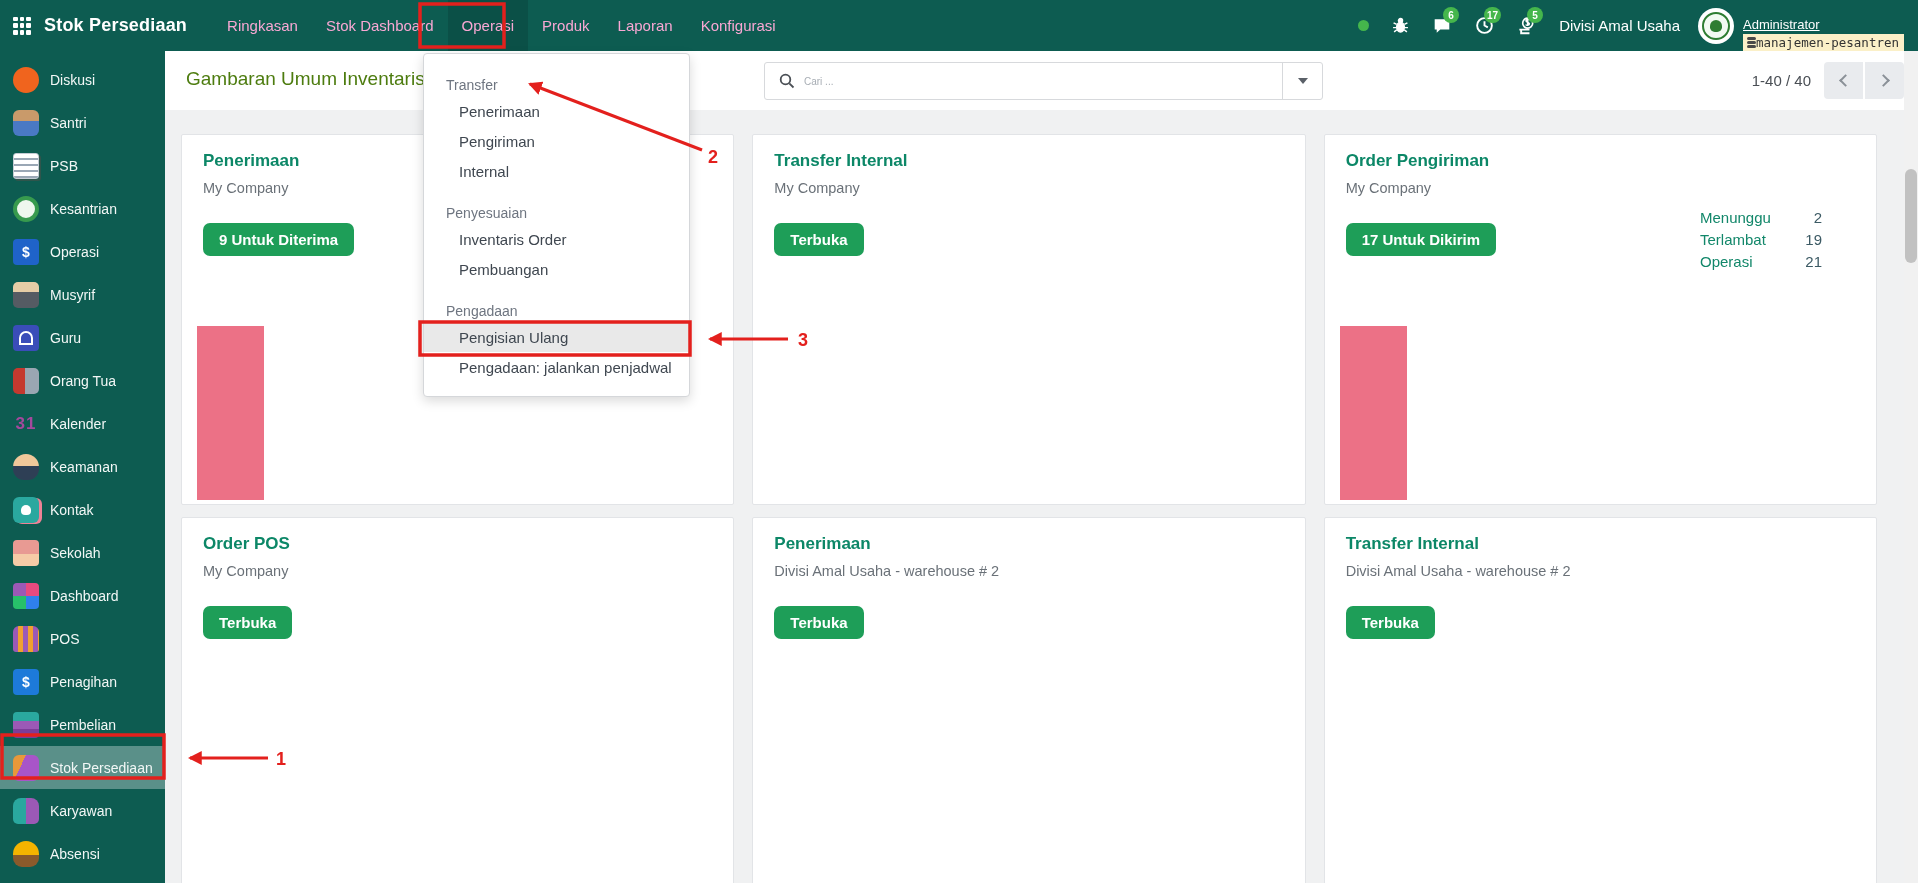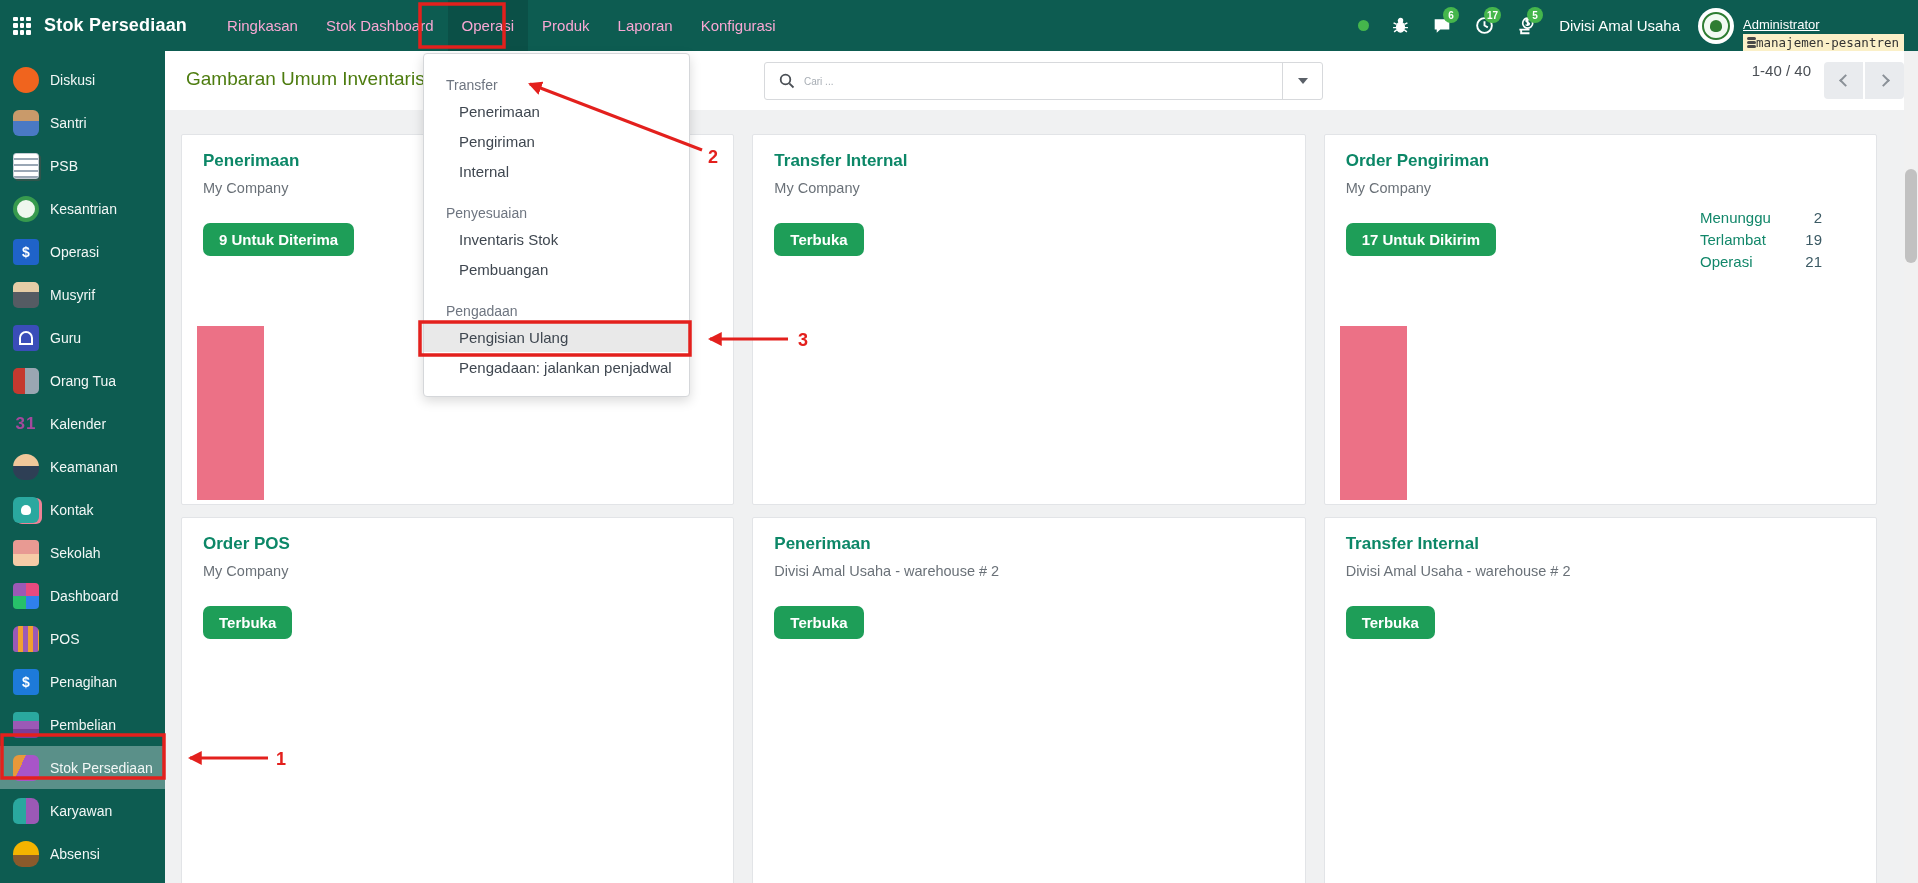--- a/index.html
+++ b/index.html
@@ -59,21 +59,21 @@
   
   .main { position:absolute; top:51px; left:165px; right:0; bottom:0; }
   .control-panel { position:absolute; top:0; left:0; right:0; height:59px; background:#fff; }
   .page-title { position:absolute; left:21px; top:17px; font-size:19px; color:#4d7c0f; }
   .search-wrap { position:absolute; left:599px; top:11px; width:559px; height:38px; background:#fff; border:1px solid #d7d9dc; border-radius:3px; display:flex; align-items:center; }
   .search-ic { margin:0 9px 0 14px; flex:0 0 auto; }
   .search-input { flex:1; border:none; outline:none; font-size:10px; color:#555; font-family:"Liberation Sans",sans-serif; background:transparent; }
   .search-input::placeholder { color:#a7adb4; }
   .search-caret { width:40px; height:100%; border-left:1px solid #d7d9dc; display:flex; align-items:center; justify-content:center; cursor:pointer; }
   .caret-down { width:0; height:0; border-left:5px solid transparent; border-right:5px solid transparent; border-top:6px solid #5a6068; }
-  .pager { position:absolute; right:14px; top:11px; display:flex; align-items:flex-start; }
+  .pager { position:absolute; right:14px; top:11px; display:flex; align-items:center; }
   .pager-text { font-size:15px; color:#4a4f55; margin-right:13px; }
   .pager-btn { width:39px; height:37px; background:#e9ebee; display:flex; align-items:center; justify-content:center; cursor:pointer; }
   .pager-btn.prev { border-radius:4px 0 0 4px; margin-right:2px; }
   .pager-btn.next { border-radius:0 4px 4px 0; }
   .chev { width:9px; height:9px; border-top:2px solid #8a9097; border-right:2px solid #8a9097; }
   .chev.left { transform:rotate(-135deg); margin-left:3px; }
   .chev.right { transform:rotate(45deg); margin-right:3px; }
 
   
   .content { position:absolute; top:59px; left:0; right:14px; bottom:0; background:#f0f1f2; padding:24px 27px 0 16px; }
@@ -335,21 +335,21 @@
     </div>
   </div>
 </div>
 
 <div class="dropdown">
   <div class="dd-header">Transfer</div>
   <div class="dd-item">Penerimaan</div>
   <div class="dd-item">Pengiriman</div>
   <div class="dd-item">Internal</div>
   <div class="dd-header mt">Penyesuaian</div>
-  <div class="dd-item">Inventaris Stok</div>
+  <div class="dd-item">Inventaris Order</div>
   <div class="dd-item">Pembuangan</div>
   <div class="dd-header mt">Pengadaan</div>
   <div class="dd-item highlighted">Pengisian Ulang</div>
   <div class="dd-item">Pengadaan: jalankan penjadwal</div>
 </div>
 
 <div class="scrollbar">
     <div class="scroll-thumb"></div>
   </div>
 

